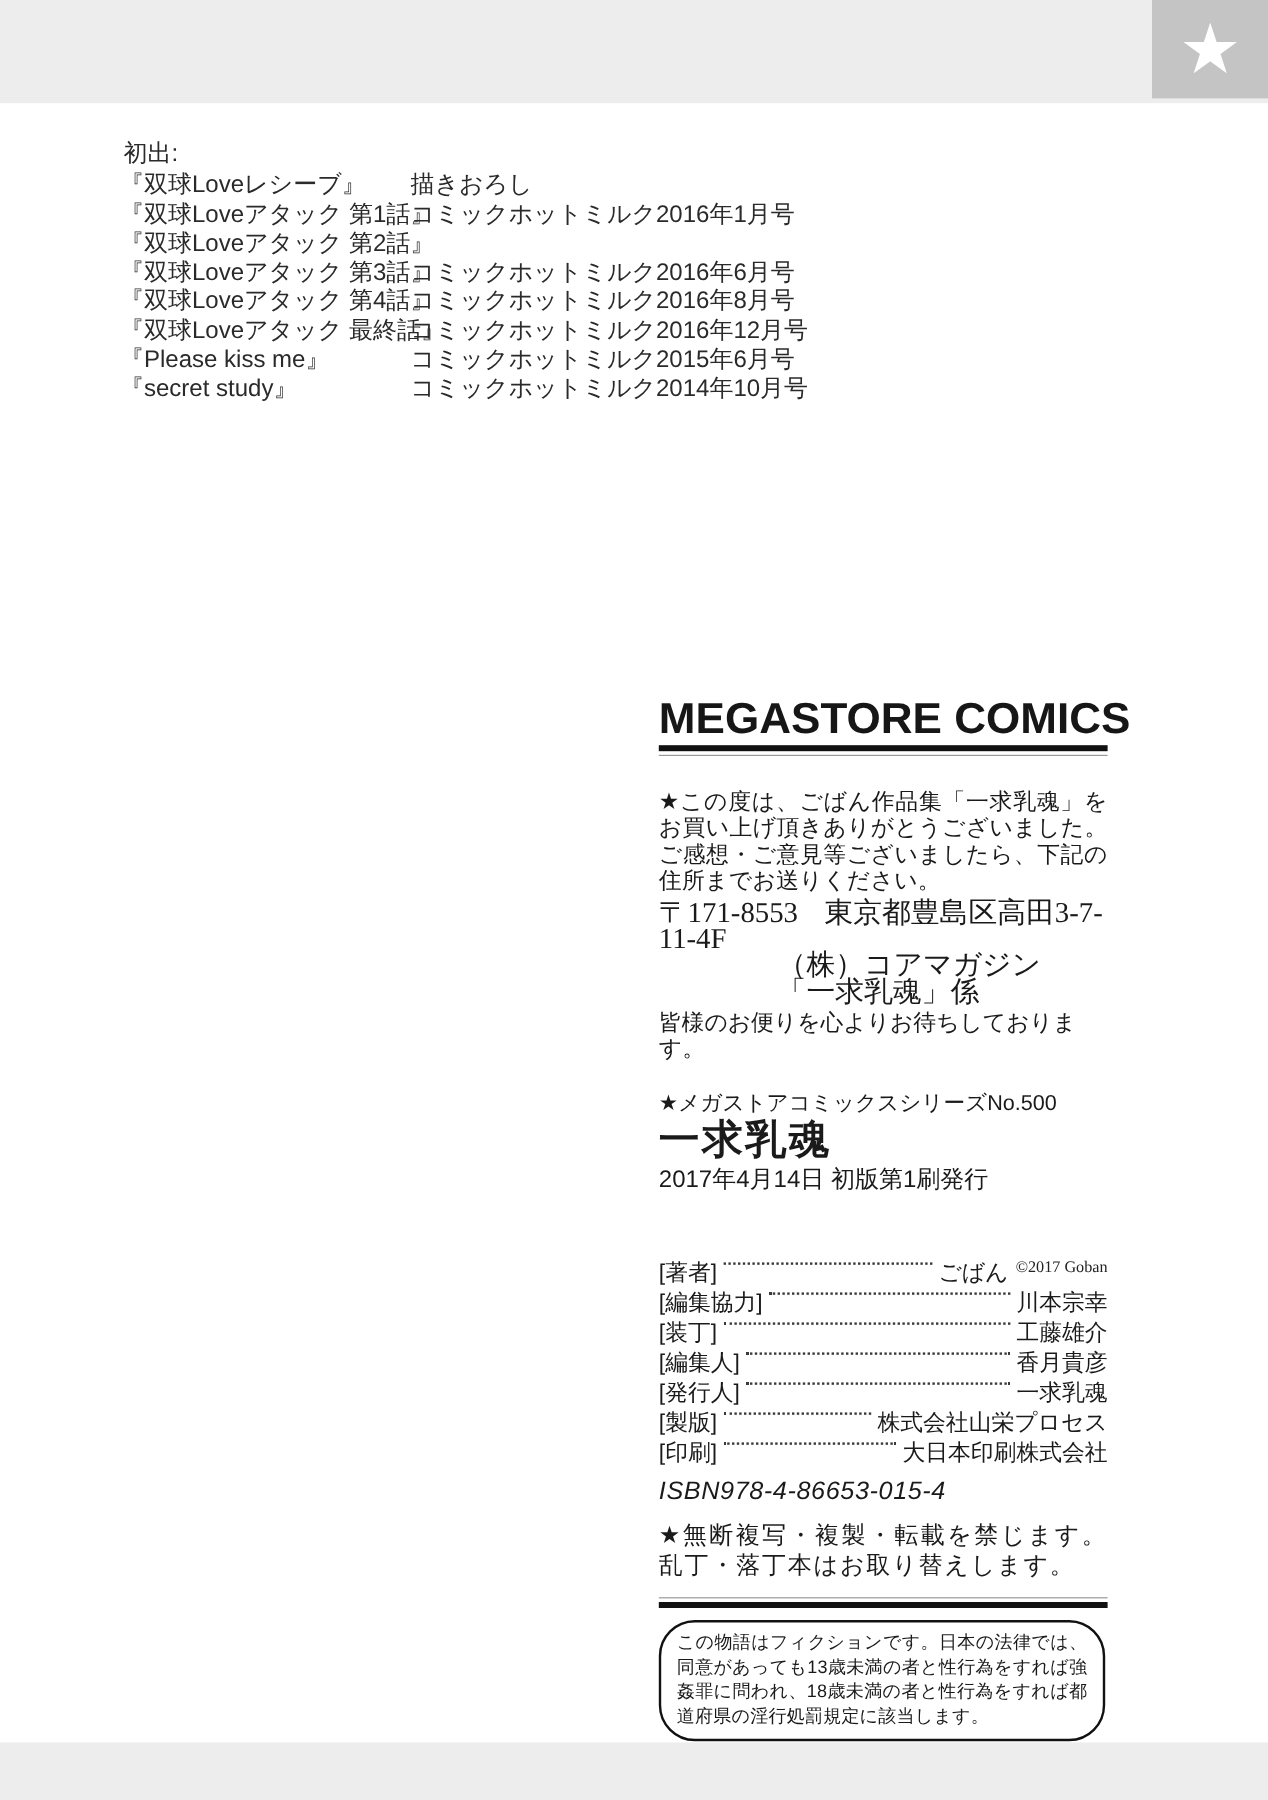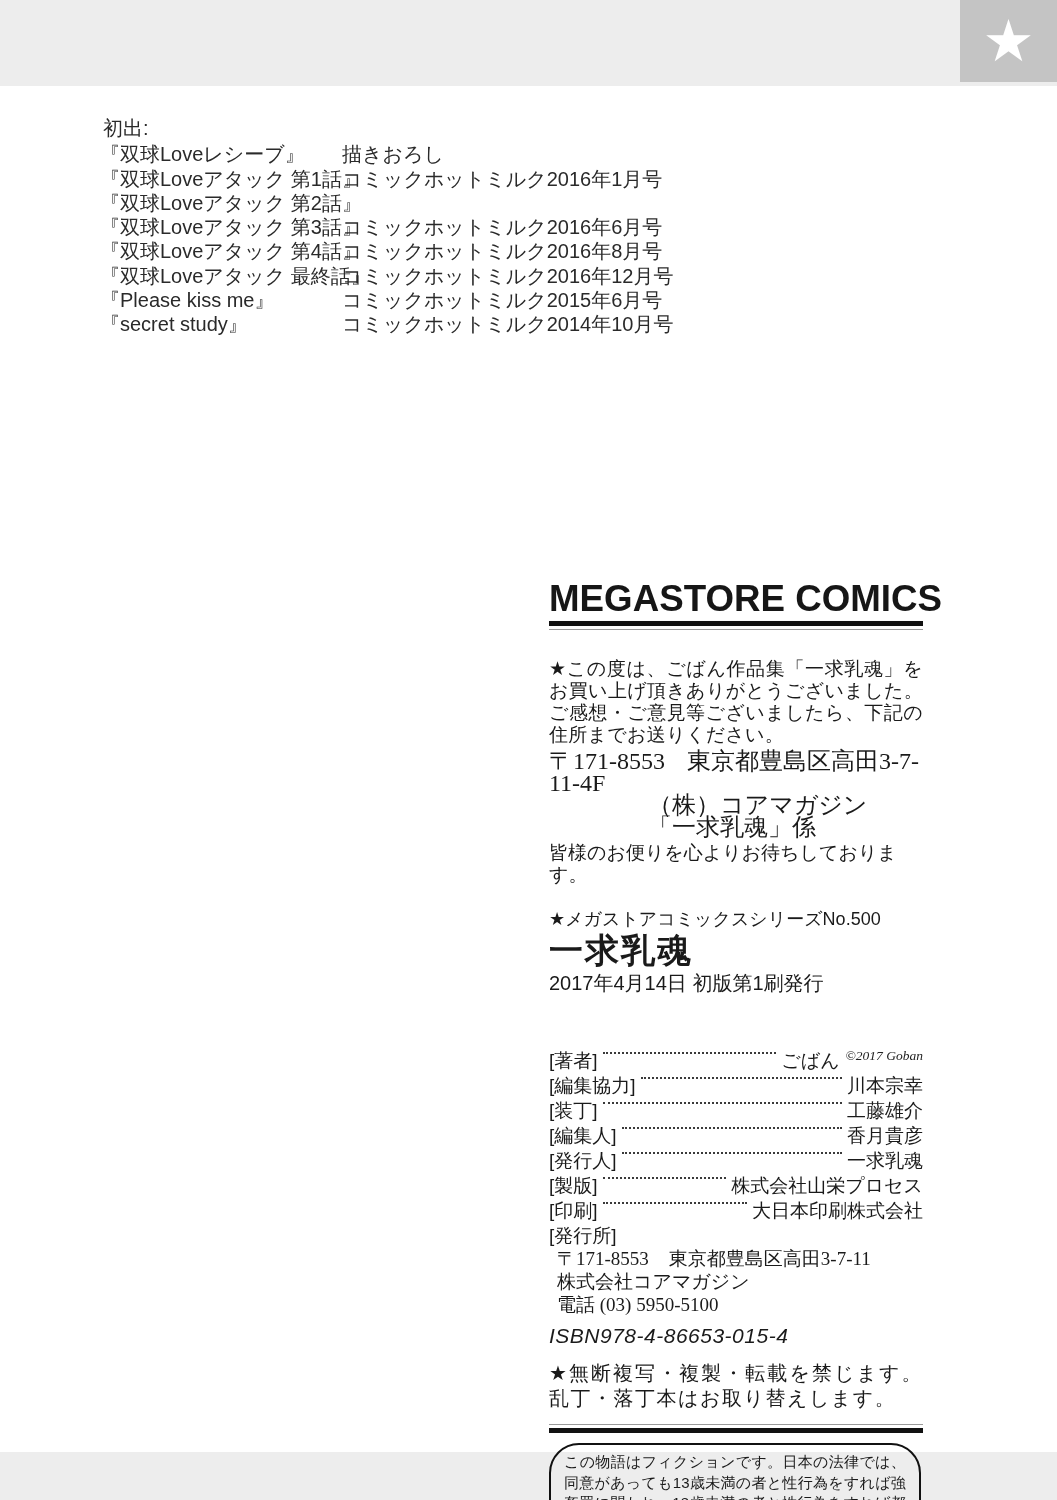--- a/index.html
+++ b/index.html
@@ -44,21 +44,21 @@
 
   .series-line{margin-top:22px;font-size:18px;line-height:22px;}
   .book-title{margin:1px 0 0;font-size:34px;font-weight:bold;line-height:38px;letter-spacing:2px;}
   .print-date{margin-top:2px;font-size:20px;line-height:24px;}
 
   .credits{margin-top:53px;font-size:19px;}
   .credit-row{display:flex;align-items:flex-start;height:25px;}
   .credit-label{white-space:nowrap;}
   .dots{flex:1;border-top:2px dotted #3a3a3a;margin:4px 5px 0 5px;}
   .credit-name{white-space:nowrap;}
-  .credit-extra{font-size:13.5px;margin-left:6px;white-space:nowrap;color:#222;font-style:italic;}
+  .credit-extra{font-size:13.5px;margin-left:6px;white-space:nowrap;color:#222;}
 
   .publisher{margin-top:2px;font-size:19px;line-height:23px;}
   .publisher .label{line-height:22px;margin-bottom:0px;}
   .pub-addr{padding-left:8px;}
   .pub-addr .postal{margin-right:20px;}
   .isbn{margin-top:8px;font-size:21px;letter-spacing:0.5px;font-style:italic;}
   .copyright-note{margin-top:13px;font-size:20px;line-height:25px;letter-spacing:1.5px;text-align:justify;}
 
   .rules-bottom{margin-top:13px;}
   .rules-bottom .rule-thin{margin-top:0;}
@@ -171,30 +171,20 @@
         <span class="dots"></span>
         <span class="credit-name">株式会社山栄プロセス</span>
       </div>
       <div class="credit-row">
         <span class="credit-label">[印刷]</span>
         <span class="dots"></span>
         <span class="credit-name">大日本印刷株式会社</span>
       </div>
     </div>
 
-    <div class="publisher">
-      <div class="label">[発行所]</div>
-      <div class="pub-addr serif">
-        <div>
-          <span class="postal">〒171-8553</span><span>東京都豊島区高田3-7-11</span>
-        </div>
-        <div>株式会社コアマガジン</div>
-        <div>電話 (03) 5950-5100</div>
-      </div>
-    </div>
 
     <div class="isbn">ISBN978-4-86653-015-4</div>
 
     <div class="copyright-note">★無断複写・複製・転載を禁じます。 乱丁・落丁本はお取り替えします。</div>
 
     <div class="rules-bottom">
       <div class="rule-thin"></div>
       <div class="rule-thick"></div>
     </div>
 

